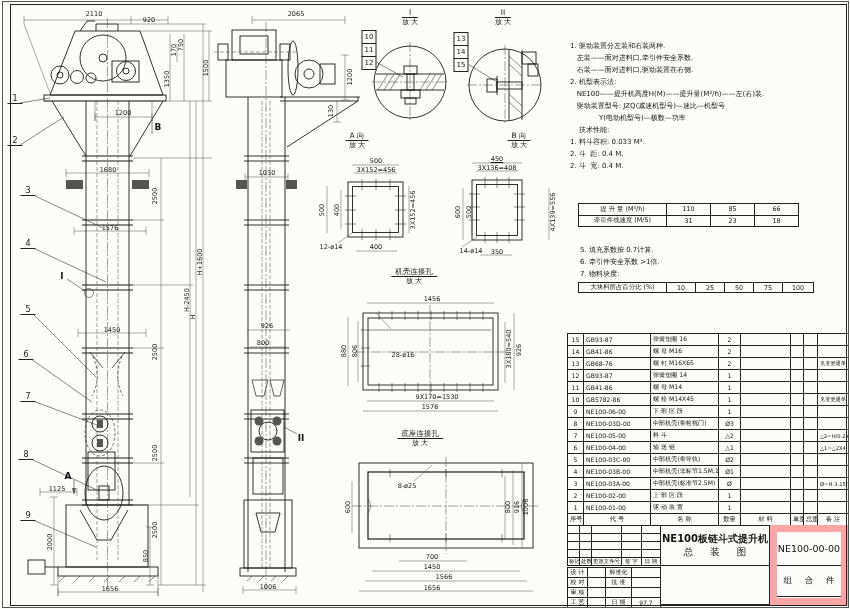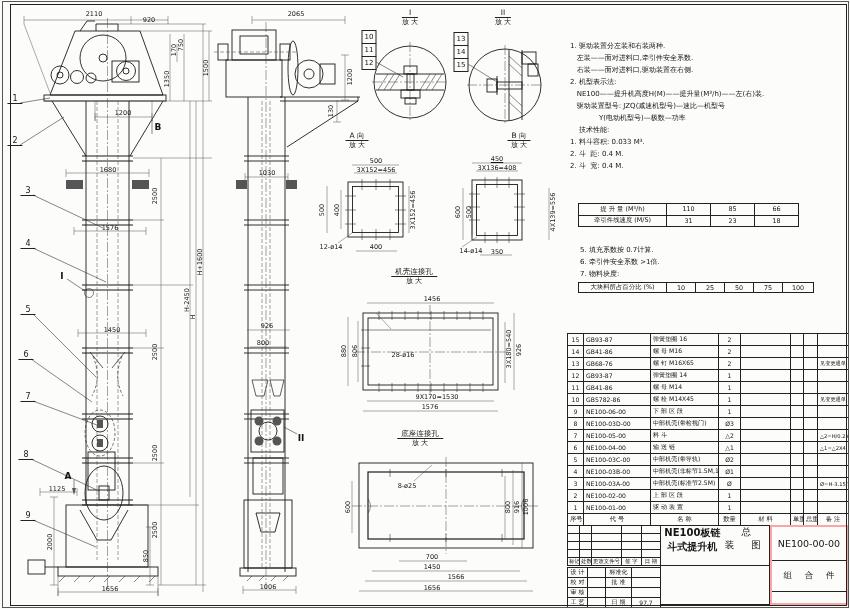--- a/index.html
+++ b/index.html
@@ -21,24 +21,24 @@
   table.tech td{height:10.6px;}
   table.tech2 td{height:9px;}
   table.parts td{height:11px;font-size:6.1px;}
   table.parts td:nth-child(3){text-align:left;}
   table.parts td:nth-child(2){text-align:left;}
   table.parts td:nth-child(8){font-size:5.2px;}
   table.parts tr.hd td{font-size:6.3px;}
   table.rev td{height:7px;font-size:5.4px;padding:0 1px;}
   table.staff td{height:8.7px;font-size:6px;}
   .tb-center{position:absolute;left:660px;top:525px;width:110px;height:80px;border:1px solid #222;box-sizing:border-box;}
-  .tb-title{height:40px;display:flex;justify-content:center;text-align:center;border-bottom:1px solid #222;box-sizing:border-box;}
+  .tb-title{height:40px;display:flex;flex-direction:column;justify-content:center;text-align:center;border-bottom:1px solid #222;box-sizing:border-box;}
   .tb-title .l1{font-size:10px;font-weight:bold;}
   .tb-title .l2{font-size:9.5px;font-weight:normal;letter-spacing:7px;text-indent:7px;margin-top:0;}
-  .tb-right{position:absolute;left:770px;top:525px;width:78px;height:80px;border:2px solid #fca5a5;box-sizing:border-box;}
+  .tb-right{position:absolute;left:770px;top:525px;width:78px;height:80px;border:7px solid #fca5a5;box-sizing:border-box;}
   .tb-no{height:34px;border-bottom:1px solid #222;display:flex;align-items:center;justify-content:center;font-size:9.5px;box-sizing:border-box;}
   .tb-type{height:31px;border-bottom:1px solid #222;display:flex;align-items:center;justify-content:center;font-size:8.5px;letter-spacing:5px;text-indent:5px;box-sizing:border-box;}
   .stamp{position:absolute;left:660px;top:565px;width:110px;}
   .stamp td{font-size:5.6px;}
 </style>
 </head>
 <body>
 
 <div class="sheet">
 
@@ -217,21 +217,21 @@
       <span class="dim" style="position: absolute; left: 519px; top: 350px; transform: translate(-50%, -50%) rotate(-90deg);">926</span>
       <span class="dim" style="position: absolute; left: 430px; top: 397px; margin-left: 7px;">9X170=1530</span>
       <span class="dim" style="position: absolute; left: 430px; top: 407px;">1576</span>
       <span class="dim" style="position: absolute; left: 407px; top: 486px;">8-ø25</span>
       <span class="dim" style="position: absolute; left: 348px; top: 507px; transform: translate(-50%, -50%) rotate(-90deg);">600</span>
       <span class="dim" style="position: absolute; left: 508px; top: 507px; transform: translate(-50%, -50%) rotate(-90deg);">800</span>
       <span class="dim" style="position: absolute; left: 517px; top: 507px; transform: translate(-50%, -50%) rotate(-90deg);">916</span>
       <span class="dim" style="position: absolute; left: 526px; top: 507px; transform: translate(-50%, -50%) rotate(-90deg);">1006</span>
       <span class="dim" style="position: absolute; left: 432px; top: 557px;">700</span>
       <span class="dim" style="position: absolute; left: 432px; top: 567px;">1450</span>
-      <span class="dim" style="position: absolute; left: 456px; top: 577px;">1566</span>
+      <span class="dim" style="position: absolute; left: 444px; top: 577px;">1566</span>
       <span class="dim" style="position: absolute; left: 432px; top: 588px;">1656</span>
     </div>
 
   <div>
 
   <span class="bal" style="position: absolute; left: 15px; top: 104px;">1</span>
       <span class="bal" style="position: absolute; left: 15px; top: 146px;">2</span>
       <span class="bal" style="position: absolute; left: 28px; top: 196px;">3</span>
       <span class="bal" style="position: absolute; left: 28px; top: 249px;">4</span>
       <span class="bal" style="position: absolute; left: 28px; top: 315px;">5</span>

